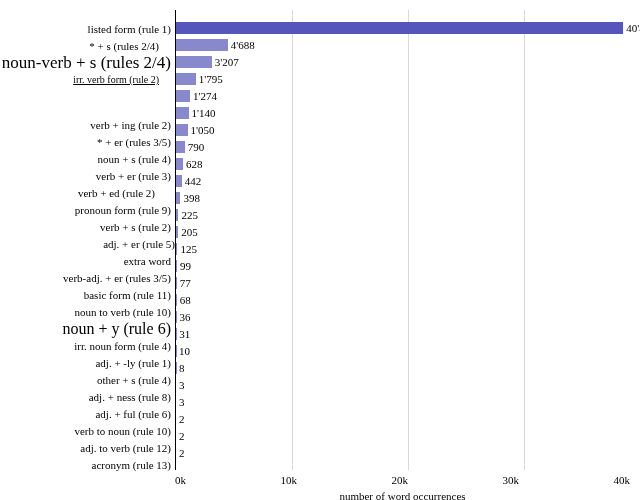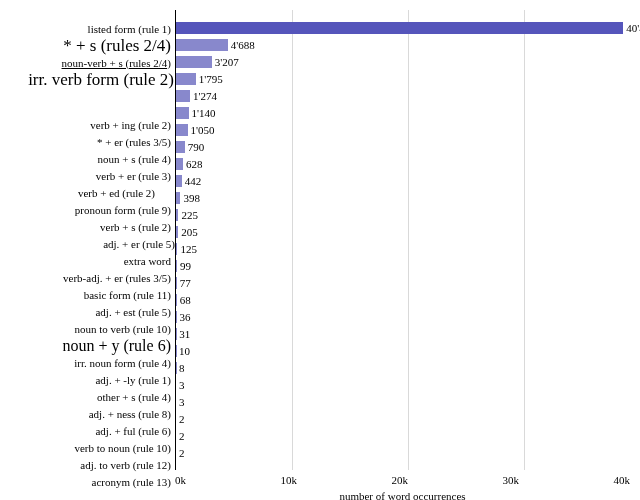--- a/index.html
+++ b/index.html
@@ -93,35 +93,34 @@
       background: rgba(0,0,0,0.15);
     }
   </style>
 </head>
 <body>
 
 <div class="chart-container">
   <div class="chart-body">
     <div class="labels-col" id="labels-col">
         <div class="label" style="height: 17px; display: flex; align-items: center; justify-content: flex-end; padding-right: 4px; font-size: 11px;">listed form (rule 1)</div>
-        <div class="label" style="height: 17px; display: flex; align-items: center; justify-content: flex-end; padding-right: 4px; font-size: 17px;">* + s (rules 2/4)</div>
-        <div class="label" style="height: 17px; display: flex; align-items: center; justify-content: flex-end; padding-right: 4px; font-size: 11px; text-decoration: underline;">noun-verb + s (rules 2/4)</div>
-        <div class="label" style="height: 17px; display: flex; align-items: center; justify-content: flex-end; padding-right: 1px; font-size: 17px;">irr. verb form (rule 2)</div>
+        <div class="label" style="height: 17px; display: flex; align-items: center; justify-content: flex-end; padding-right: 16px; font-size: 11px;">* + s (rules 2/4)</div>
+        <div class="label" style="height: 17px; display: flex; align-items: center; justify-content: flex-end; padding-right: 4px; font-size: 17px;">noun-verb + s (rules 2/4)</div>
+        <div class="label" style="height: 17px; display: flex; align-items: center; justify-content: flex-end; padding-right: 16px; font-size: 10px; text-decoration: underline;">irr. verb form (rule 2)</div>
         <div class="label" style="height: 17px; display: flex; align-items: center; justify-content: flex-end; padding-right: 4px; font-size: 11px; margin-top: 28px;">verb + ing (rule 2)</div>
         <div class="label" style="height: 17px; display: flex; align-items: center; justify-content: flex-end; padding-right: 4px; font-size: 11px;">* + er (rules 3/5)</div>
         <div class="label" style="height: 17px; display: flex; align-items: center; justify-content: flex-end; padding-right: 4px; font-size: 11px;">noun + s (rule 4)</div>
         <div class="label" style="height: 17px; display: flex; align-items: center; justify-content: flex-end; padding-right: 4px; font-size: 11px;">verb + er (rule 3)</div>
         <div class="label" style="height: 17px; display: flex; align-items: center; justify-content: flex-end; padding-right: 20px; font-size: 11px;">verb + ed (rule 2)</div>
         <div class="label" style="height: 17px; display: flex; align-items: center; justify-content: flex-end; padding-right: 4px; font-size: 11px;">pronoun form (rule 9)</div>
         <div class="label" style="height: 17px; display: flex; align-items: center; justify-content: flex-end; padding-right: 4px; font-size: 11px;">verb + s (rule 2)</div>
         <div class="label" style="height: 17px; display: flex; align-items: center; justify-content: flex-end; padding-right: 0; font-size: 11px;">adj. + er (rule 5)</div>
         <div class="label" style="height: 17px; display: flex; align-items: center; justify-content: flex-end; padding-right: 4px; font-size: 11px;">extra word</div>
         <div class="label" style="height: 17px; display: flex; align-items: center; justify-content: flex-end; padding-right: 4px; font-size: 11px;">verb-adj. + er (rules 3/5)</div>
         <div class="label" style="height: 17px; display: flex; align-items: center; justify-content: flex-end; padding-right: 4px; font-size: 11px;">basic form (rule 11)</div>
-        <div class="label" style="height: 17px; display: flex; align-items: center; justify-content: flex-end; padding-right: 4px; font-size: 11px;">adj. + est (rule 5)</div>
         <div class="label" style="height: 17px; display: flex; align-items: center; justify-content: flex-end; padding-right: 4px; font-size: 11px;">noun to verb (rule 10)</div>
         <div class="label" style="height: 17px; display: flex; align-items: center; justify-content: flex-end; padding-right: 4px; font-size: 16px;">noun + y (rule 6)</div>
         <div class="label" style="height: 17px; display: flex; align-items: center; justify-content: flex-end; padding-right: 4px; font-size: 11px;">irr. noun form (rule 4)</div>
         <div class="label" style="height: 17px; display: flex; align-items: center; justify-content: flex-end; padding-right: 4px; font-size: 11px;">adj. + -ly (rule 1)</div>
         <div class="label" style="height: 17px; display: flex; align-items: center; justify-content: flex-end; padding-right: 4px; font-size: 11px;">other + s (rule 4)</div>
         <div class="label" style="height: 17px; display: flex; align-items: center; justify-content: flex-end; padding-right: 4px; font-size: 11px;">adj. + ness (rule 8)</div>
         <div class="label" style="height: 17px; display: flex; align-items: center; justify-content: flex-end; padding-right: 4px; font-size: 11px;">adj. + ful (rule 6)</div>
         <div class="label" style="height: 17px; display: flex; align-items: center; justify-content: flex-end; padding-right: 4px; font-size: 11px;">verb to noun (rule 10)</div>
         <div class="label" style="height: 17px; display: flex; align-items: center; justify-content: flex-end; padding-right: 4px; font-size: 11px;">adj. to verb (rule 12)</div>
         <div class="label" style="height: 17px; display: flex; align-items: center; justify-content: flex-end; padding-right: 4px; font-size: 11px;">acronym (rule 13)</div>

